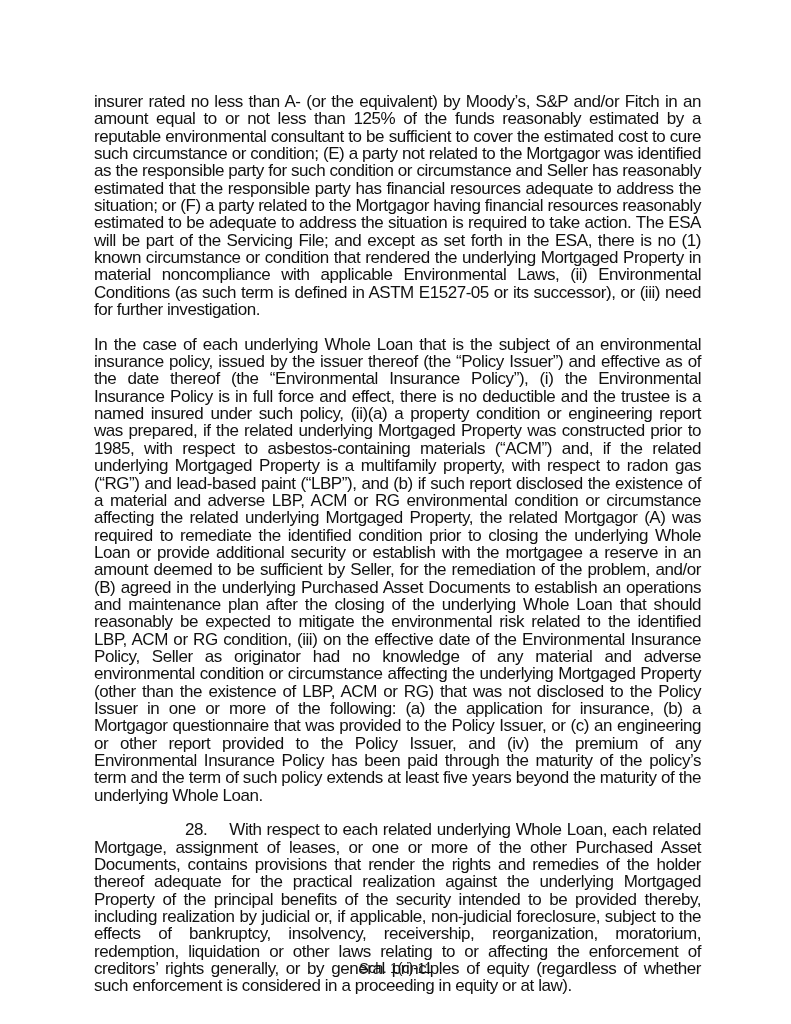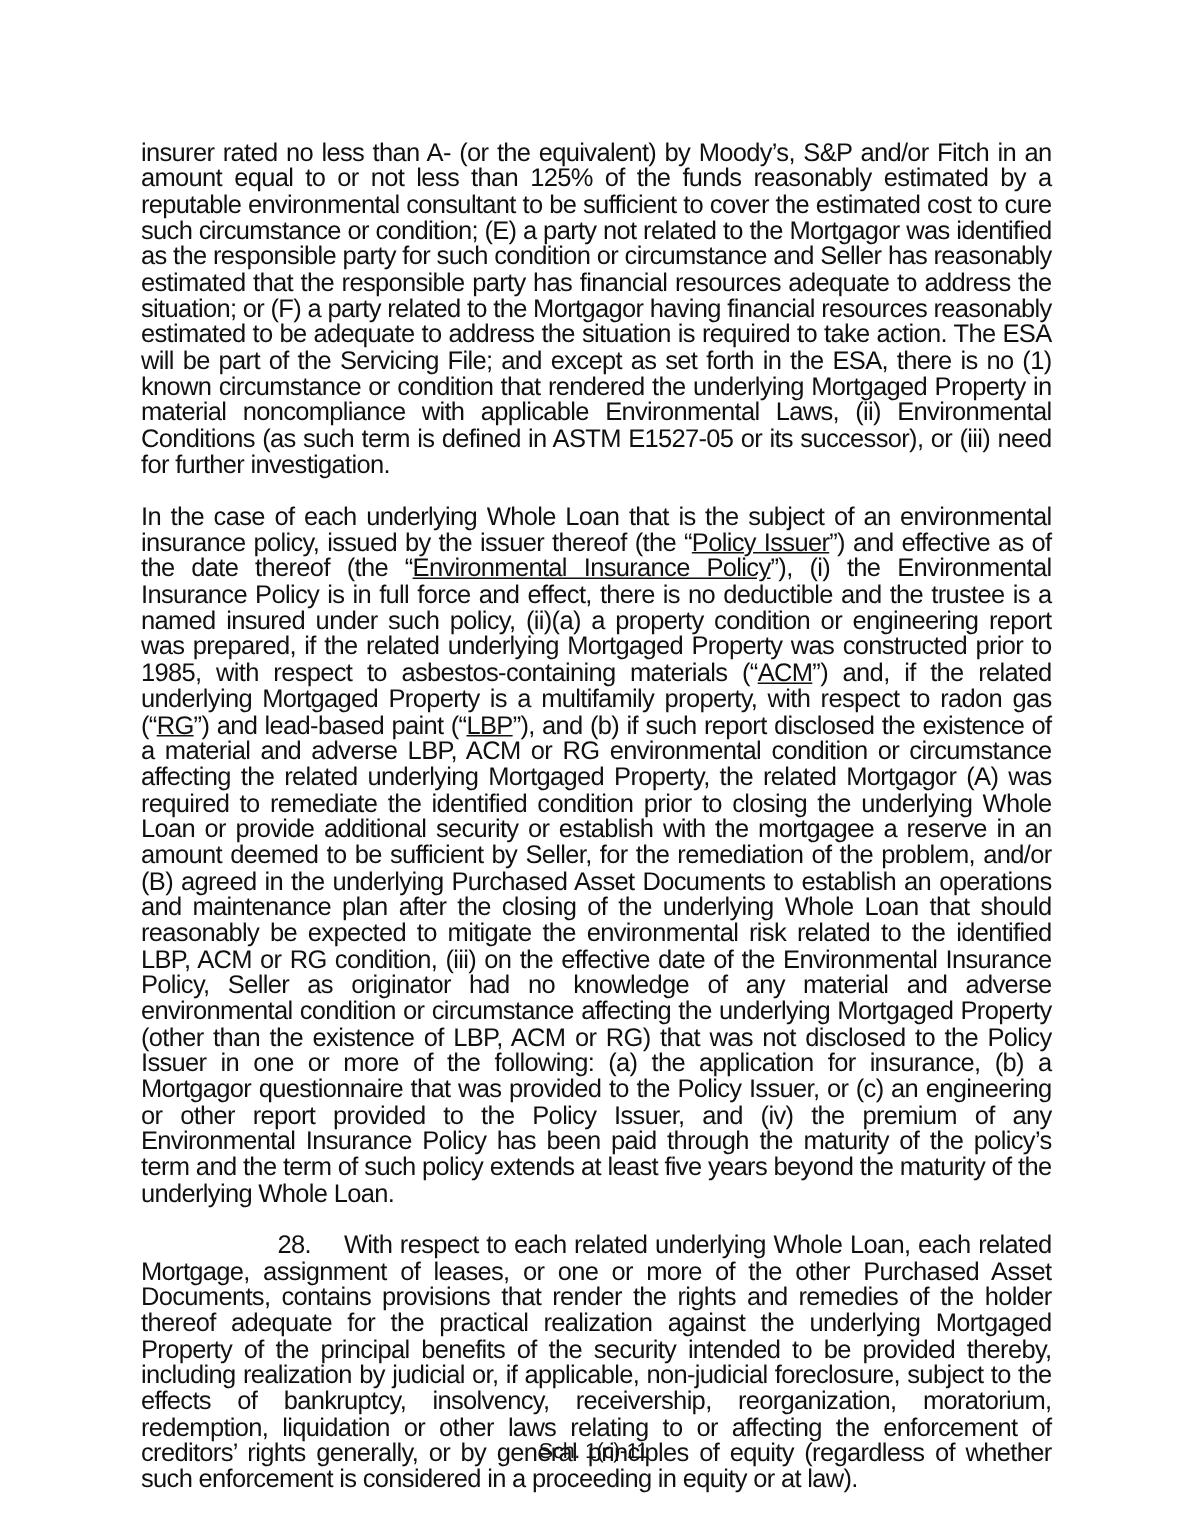--- a/index.html
+++ b/index.html
@@ -4,21 +4,21 @@
 <style>
   html, body { margin: 0; padding: 0; background: #ffffff; }
   body { width: 791px; height: 1024px; position: relative; overflow: hidden; }
   .page {
     position: absolute; left: 94px; top: 93px; width: 607px;
     font-family: "Liberation Sans", sans-serif;
     font-size: 17px; line-height: 17.35px; color: #111111;
     letter-spacing: -0.45px; word-spacing: 0px;
   }
   .para { margin: 0 0 17.3px 0; text-align: justify; text-align-last: left; }
-  .para span.u { text-decoration: underline; }
+  .para span.u { }
   .indent { display: inline-block; width: 91px; }
   .numgap { display: inline-block; width: 22px; }
   .footer {
     position: absolute; left: 0; width: 791px; top: 960px; text-align: center;
     font-family: Liberation Sans, sans-serif; font-size: 14.4px; color: #111111;
     letter-spacing: -0.4px;
   }
 </style>
 </head>
 <body>

